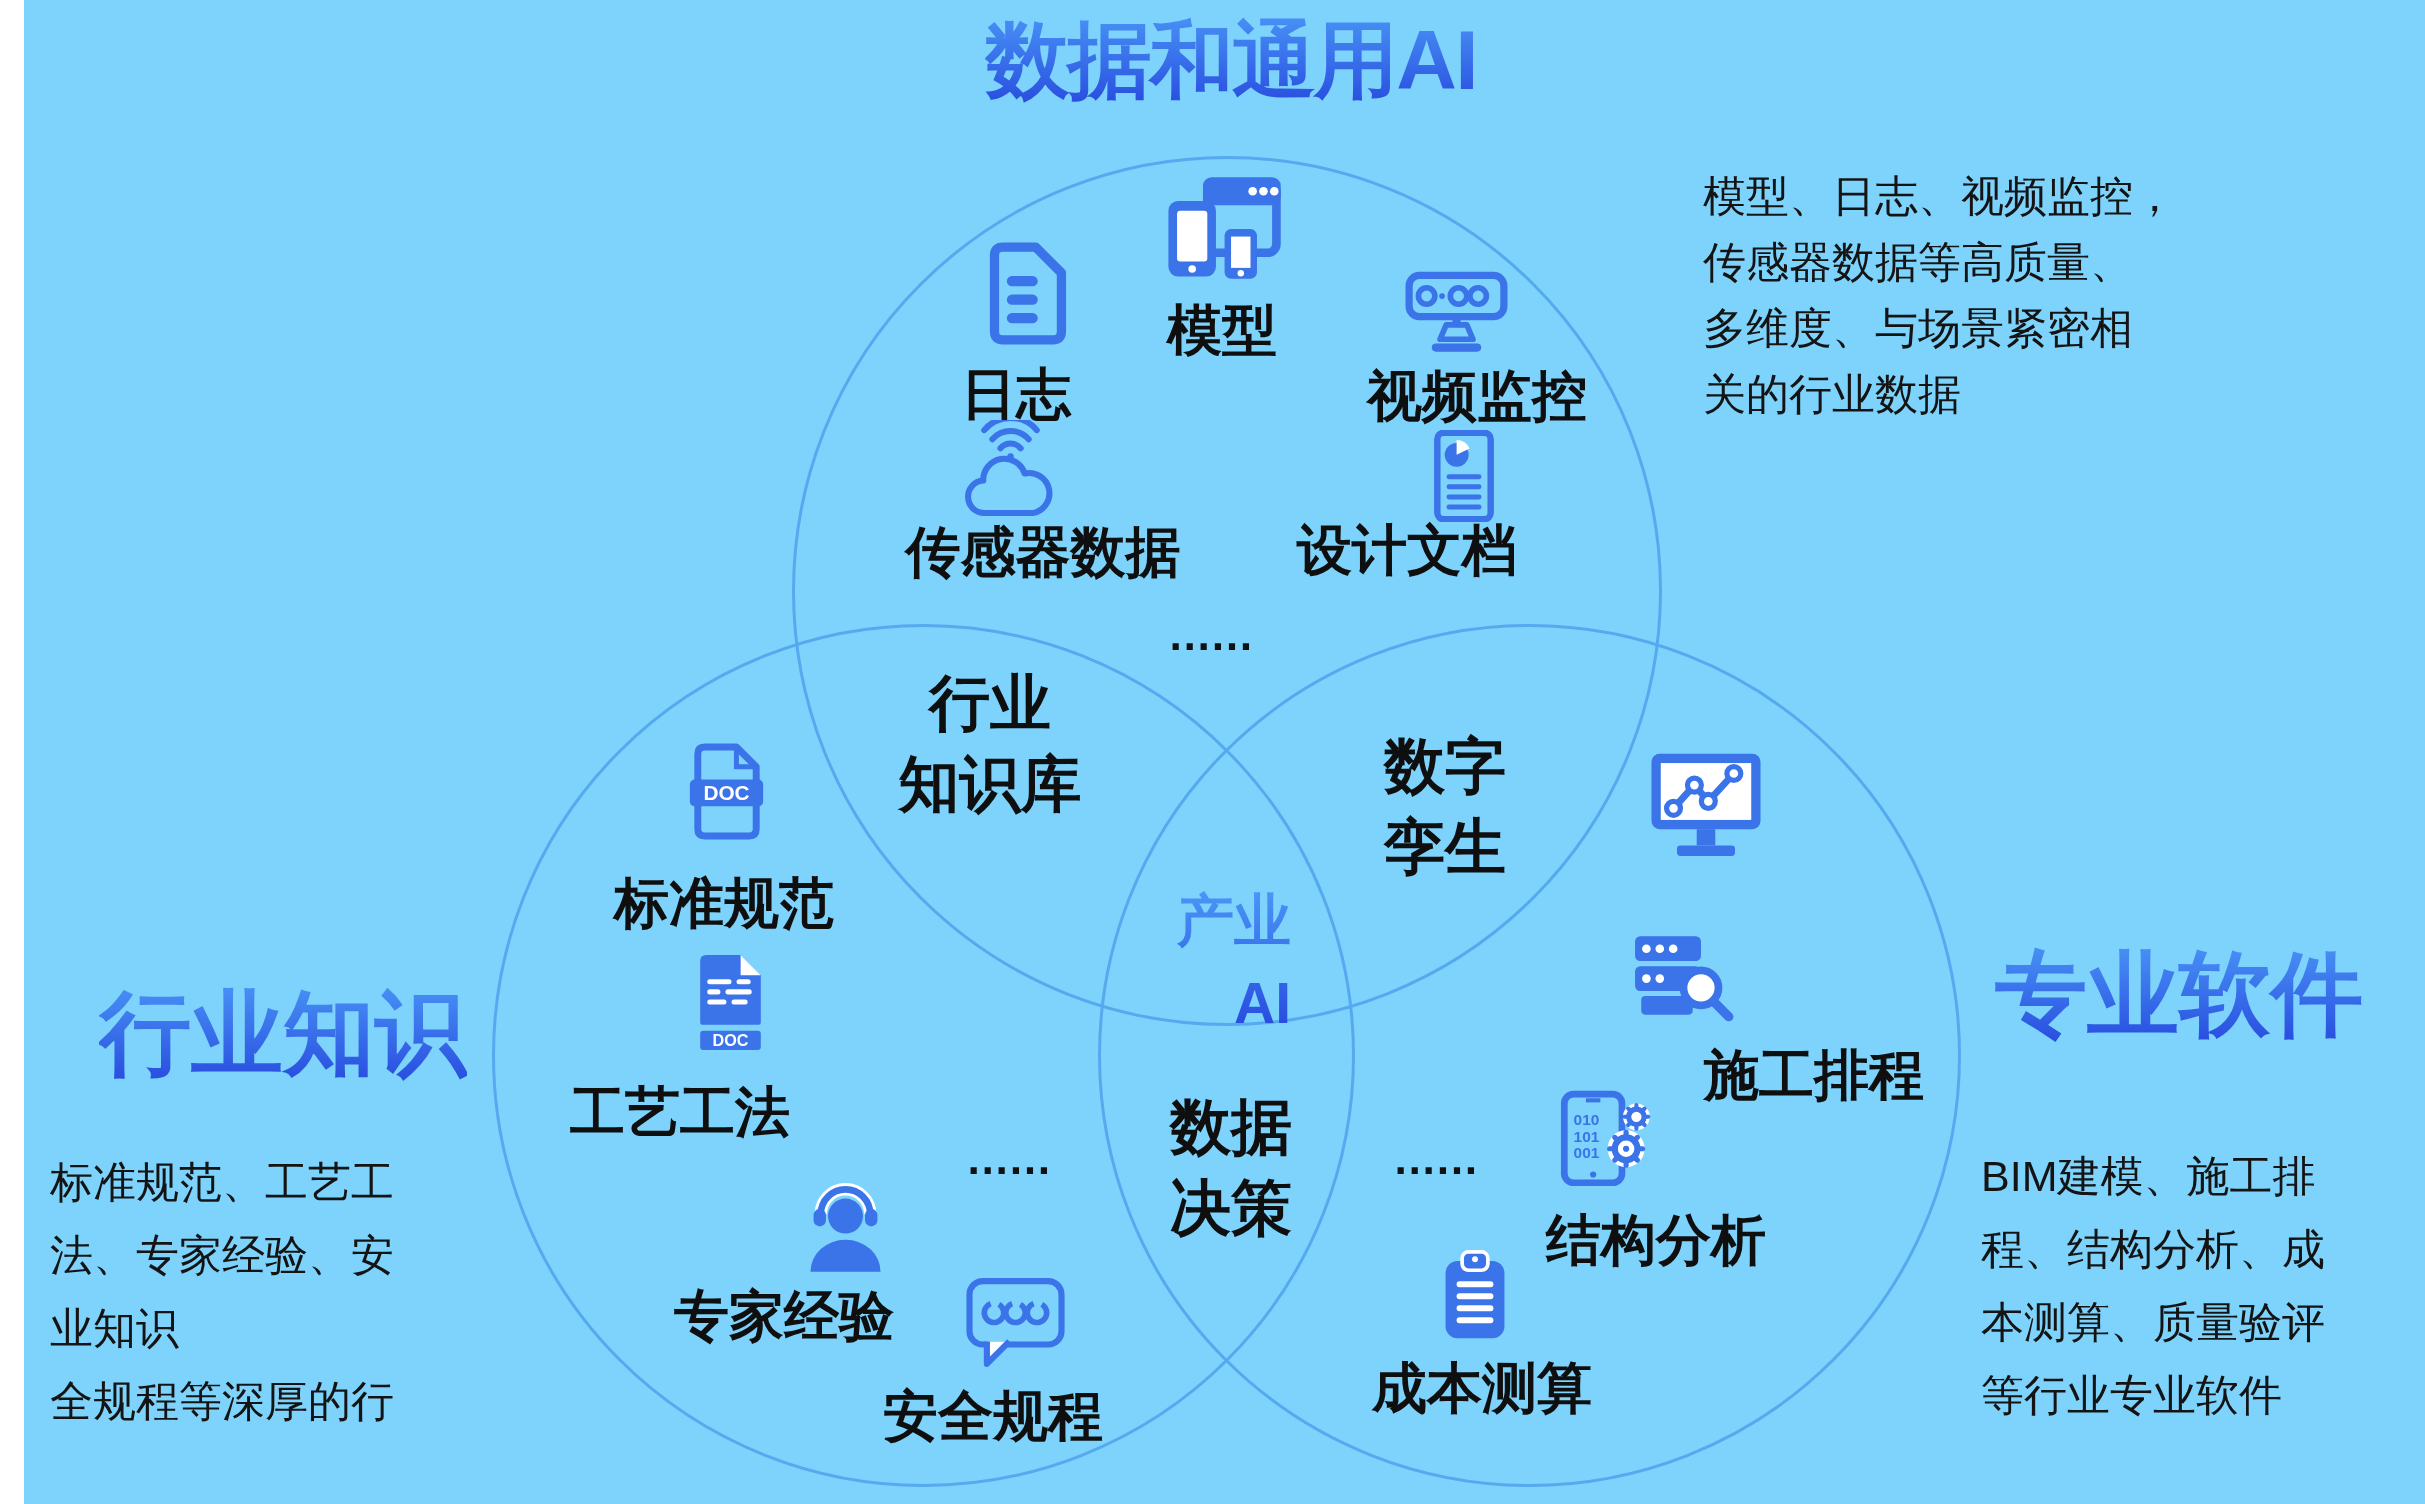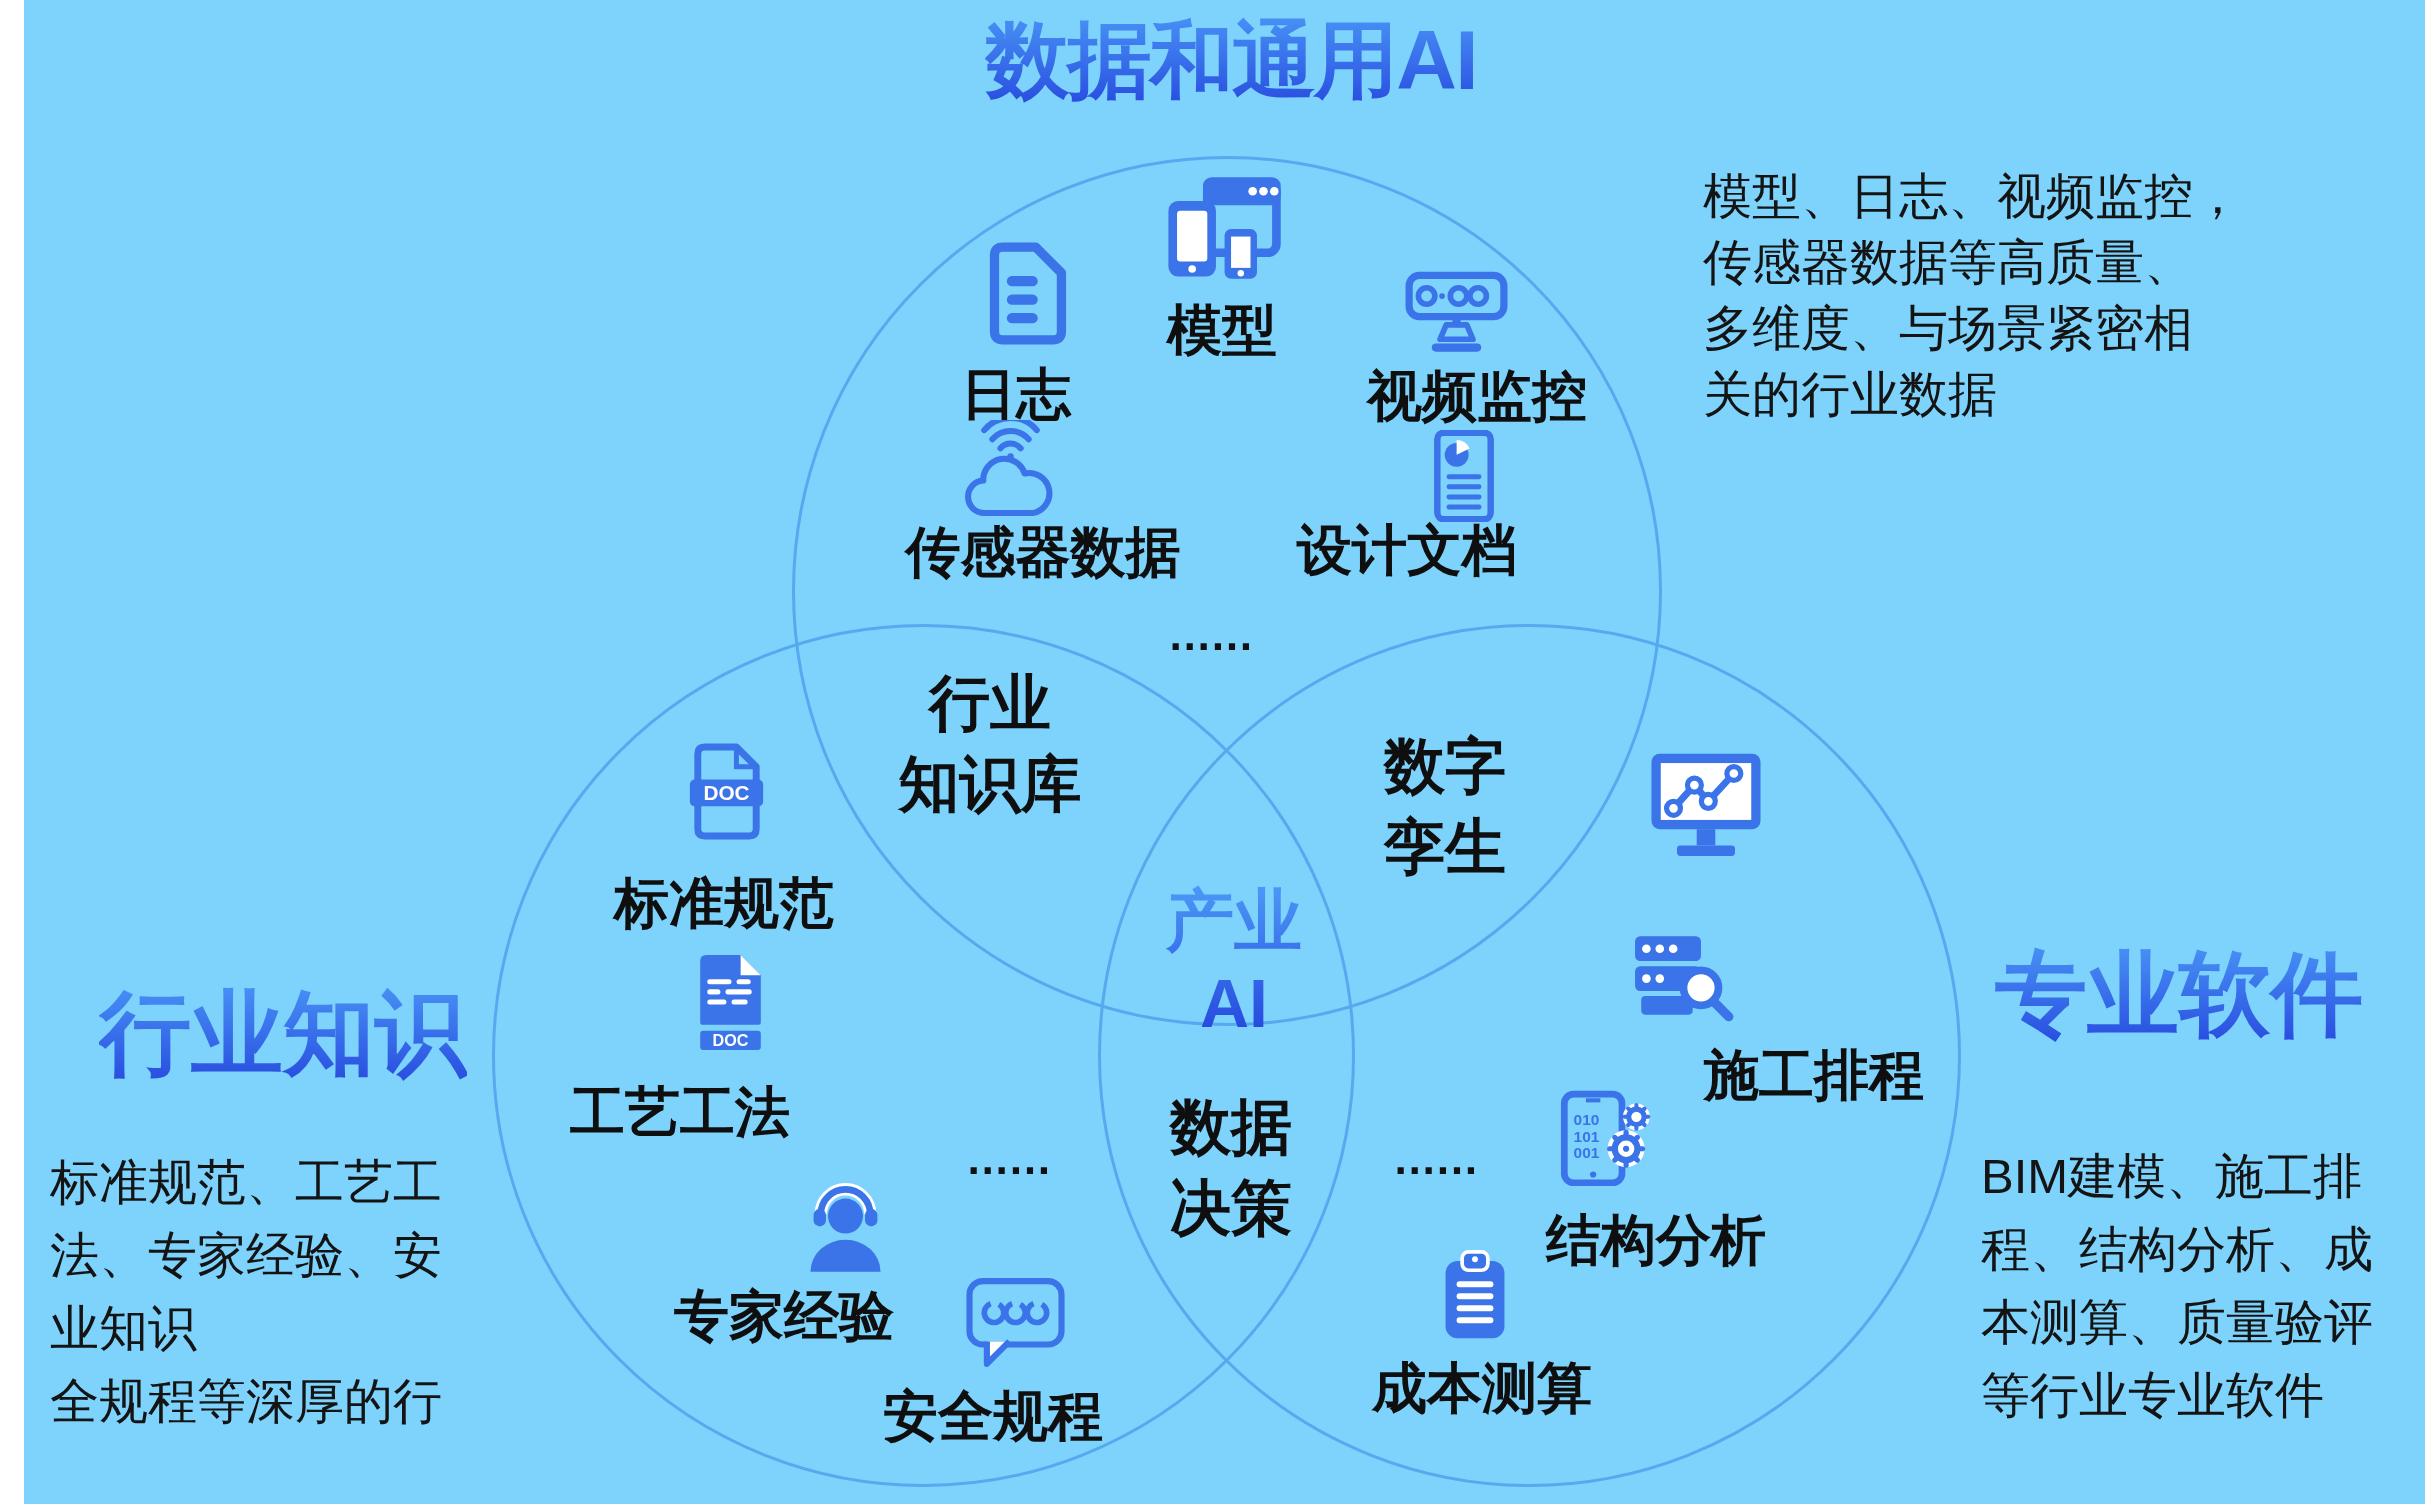--- a/index.html
+++ b/index.html
@@ -18,22 +18,22 @@
     .grad{
       background:linear-gradient(180deg,#4c9af8 0%,#2443dc 100%);
       -webkit-background-clip:text;background-clip:text;
       -webkit-text-fill-color:transparent;color:transparent;
     }
   }
   .big-title{font-size:84px;letter-spacing:-1.8px;}
   .side-title{font-size:92px;letter-spacing:0px;}
   .item-label{font-size:55px;font-weight:600;color:#0f0f0f;}
   .inter-label{font-size:61px;line-height:81px;font-weight:bold;color:#0f0f0f;text-align:center;}
-  .center-label{font-size:68px;line-height:77px;text-align:center;}
-  .para{font-size:49px;line-height:73px;font-weight:400;color:#141414;}
+  .center-label{font-size:57px;line-height:77px;text-align:right;}
+  .para{font-size:43px;line-height:73px;font-weight:400;color:#141414;}
   .para.tight{line-height:66px;}
   .dots{font-size:44px;font-weight:900;color:#111;letter-spacing:-1.8px;}
   svg{display:block;}
   svg text{font-family:"Liberation Sans","DejaVu Sans",sans-serif;}
 </style>
 </head>
 <body>
 
 <div id="canvas">
 

